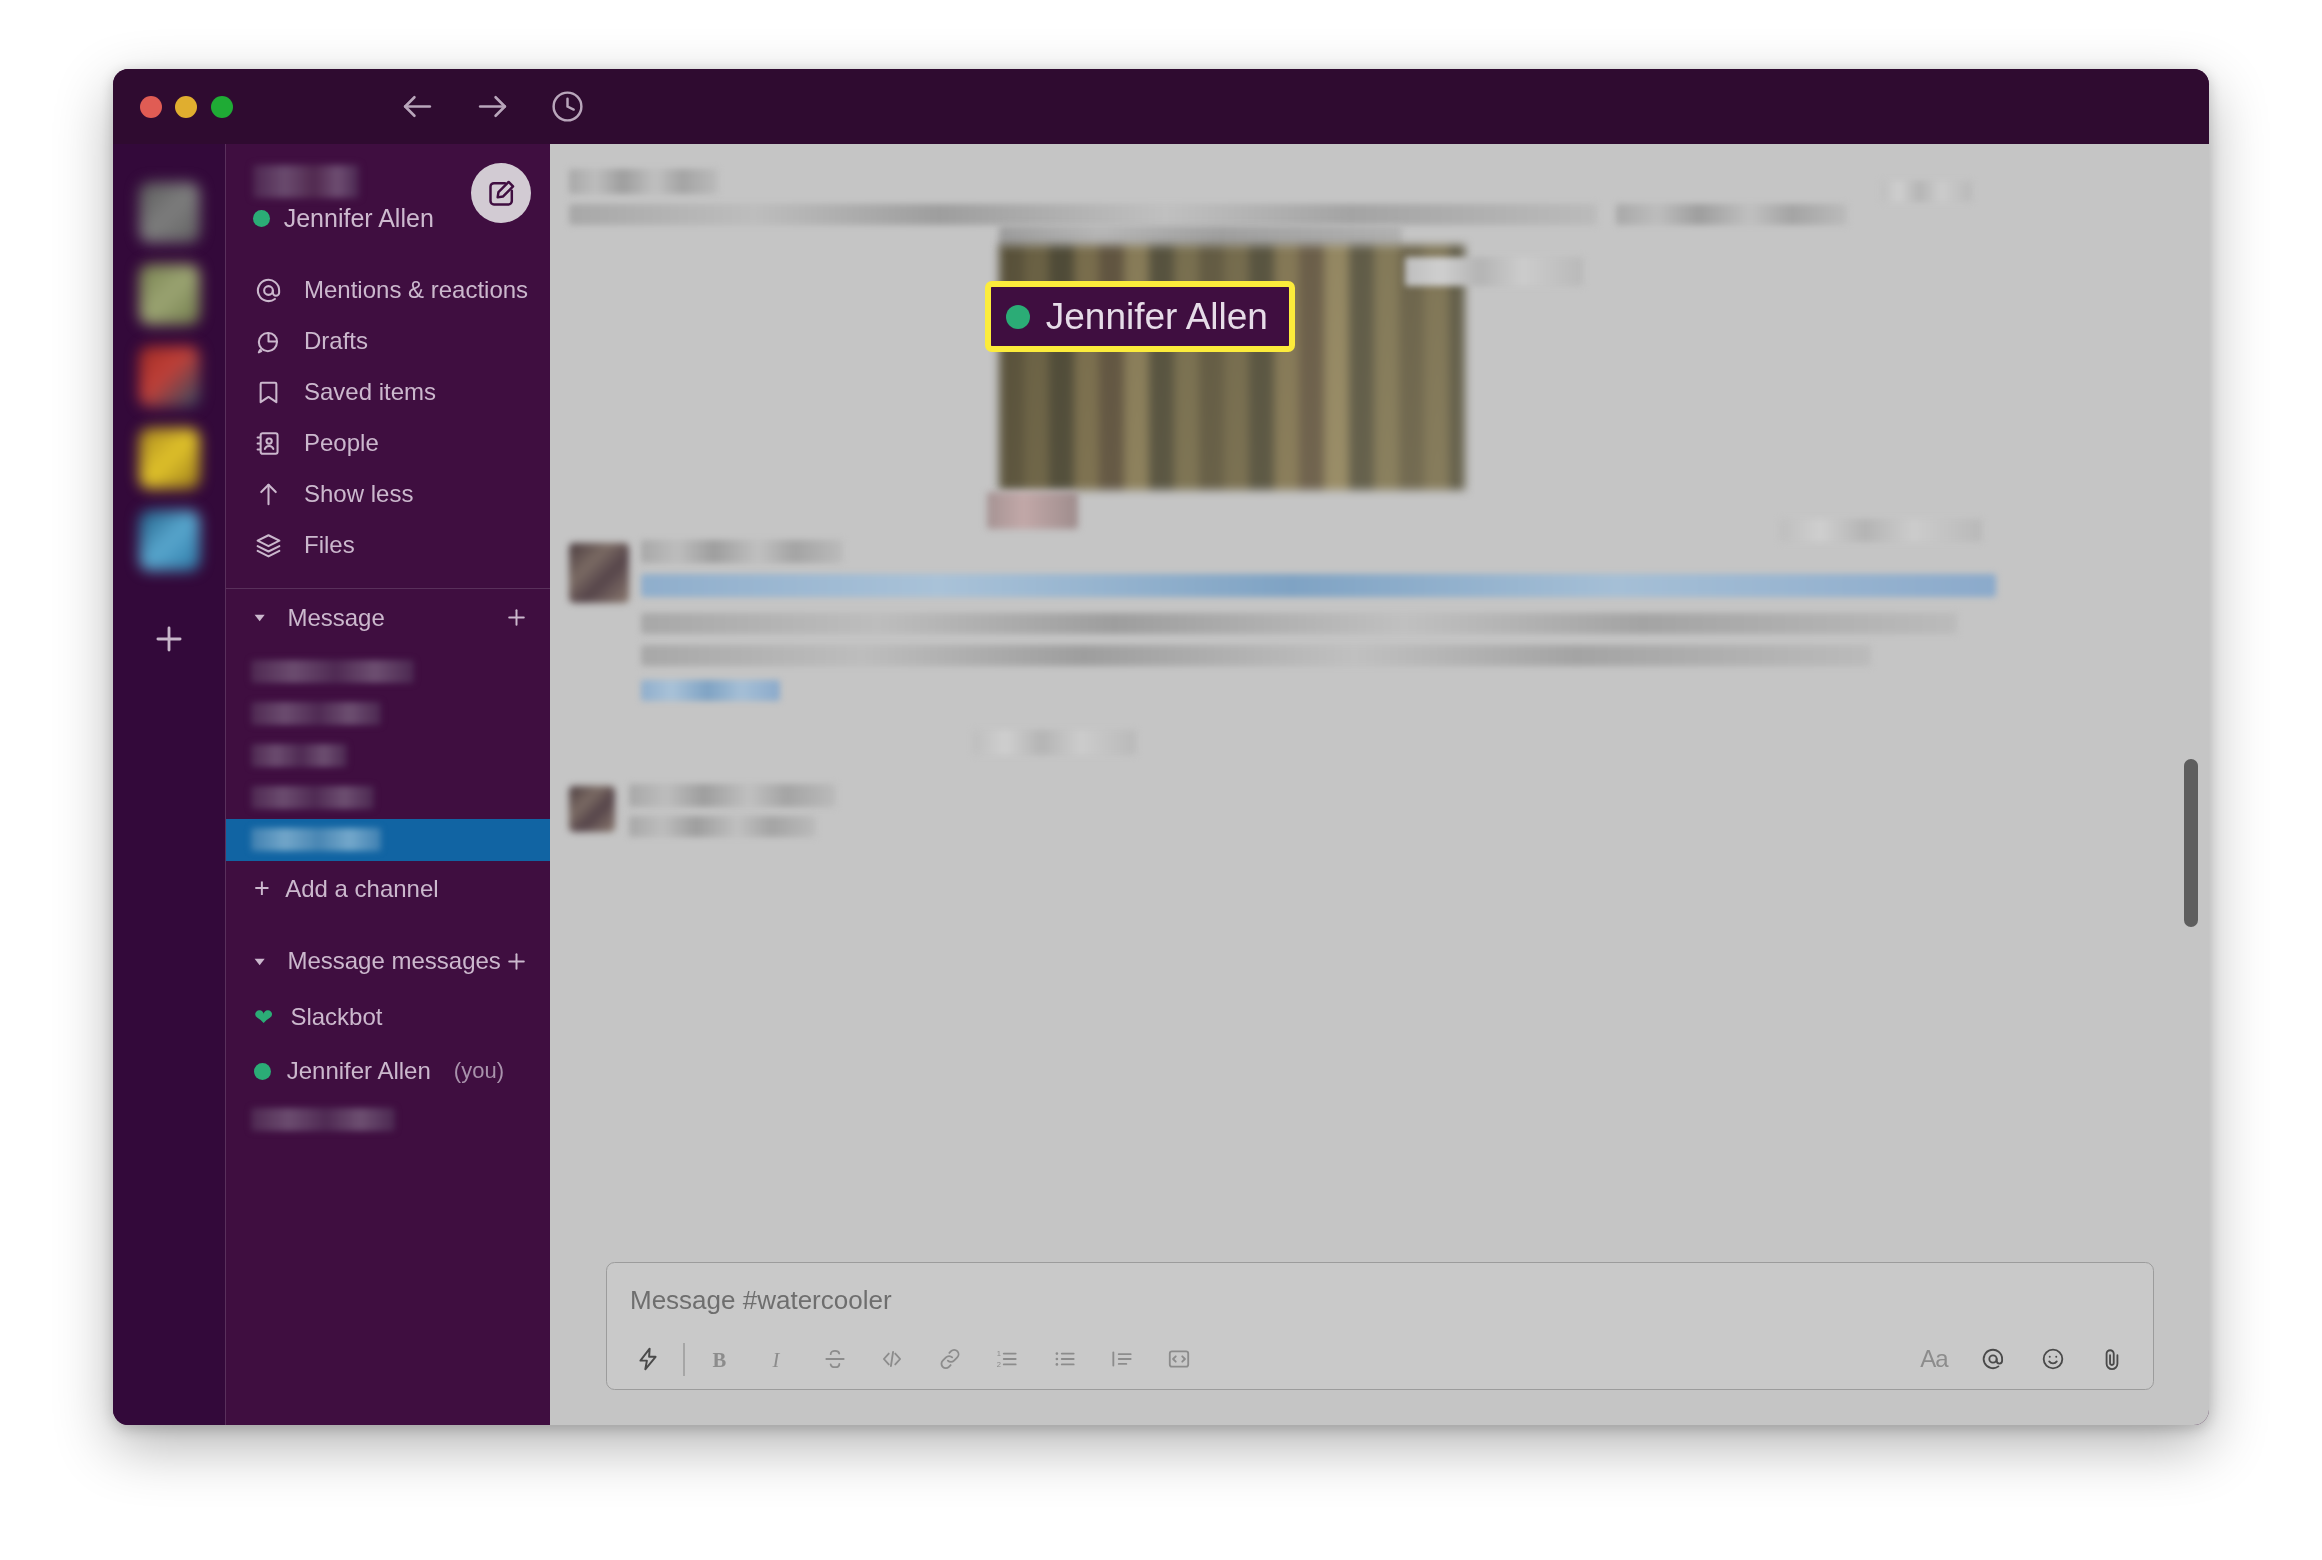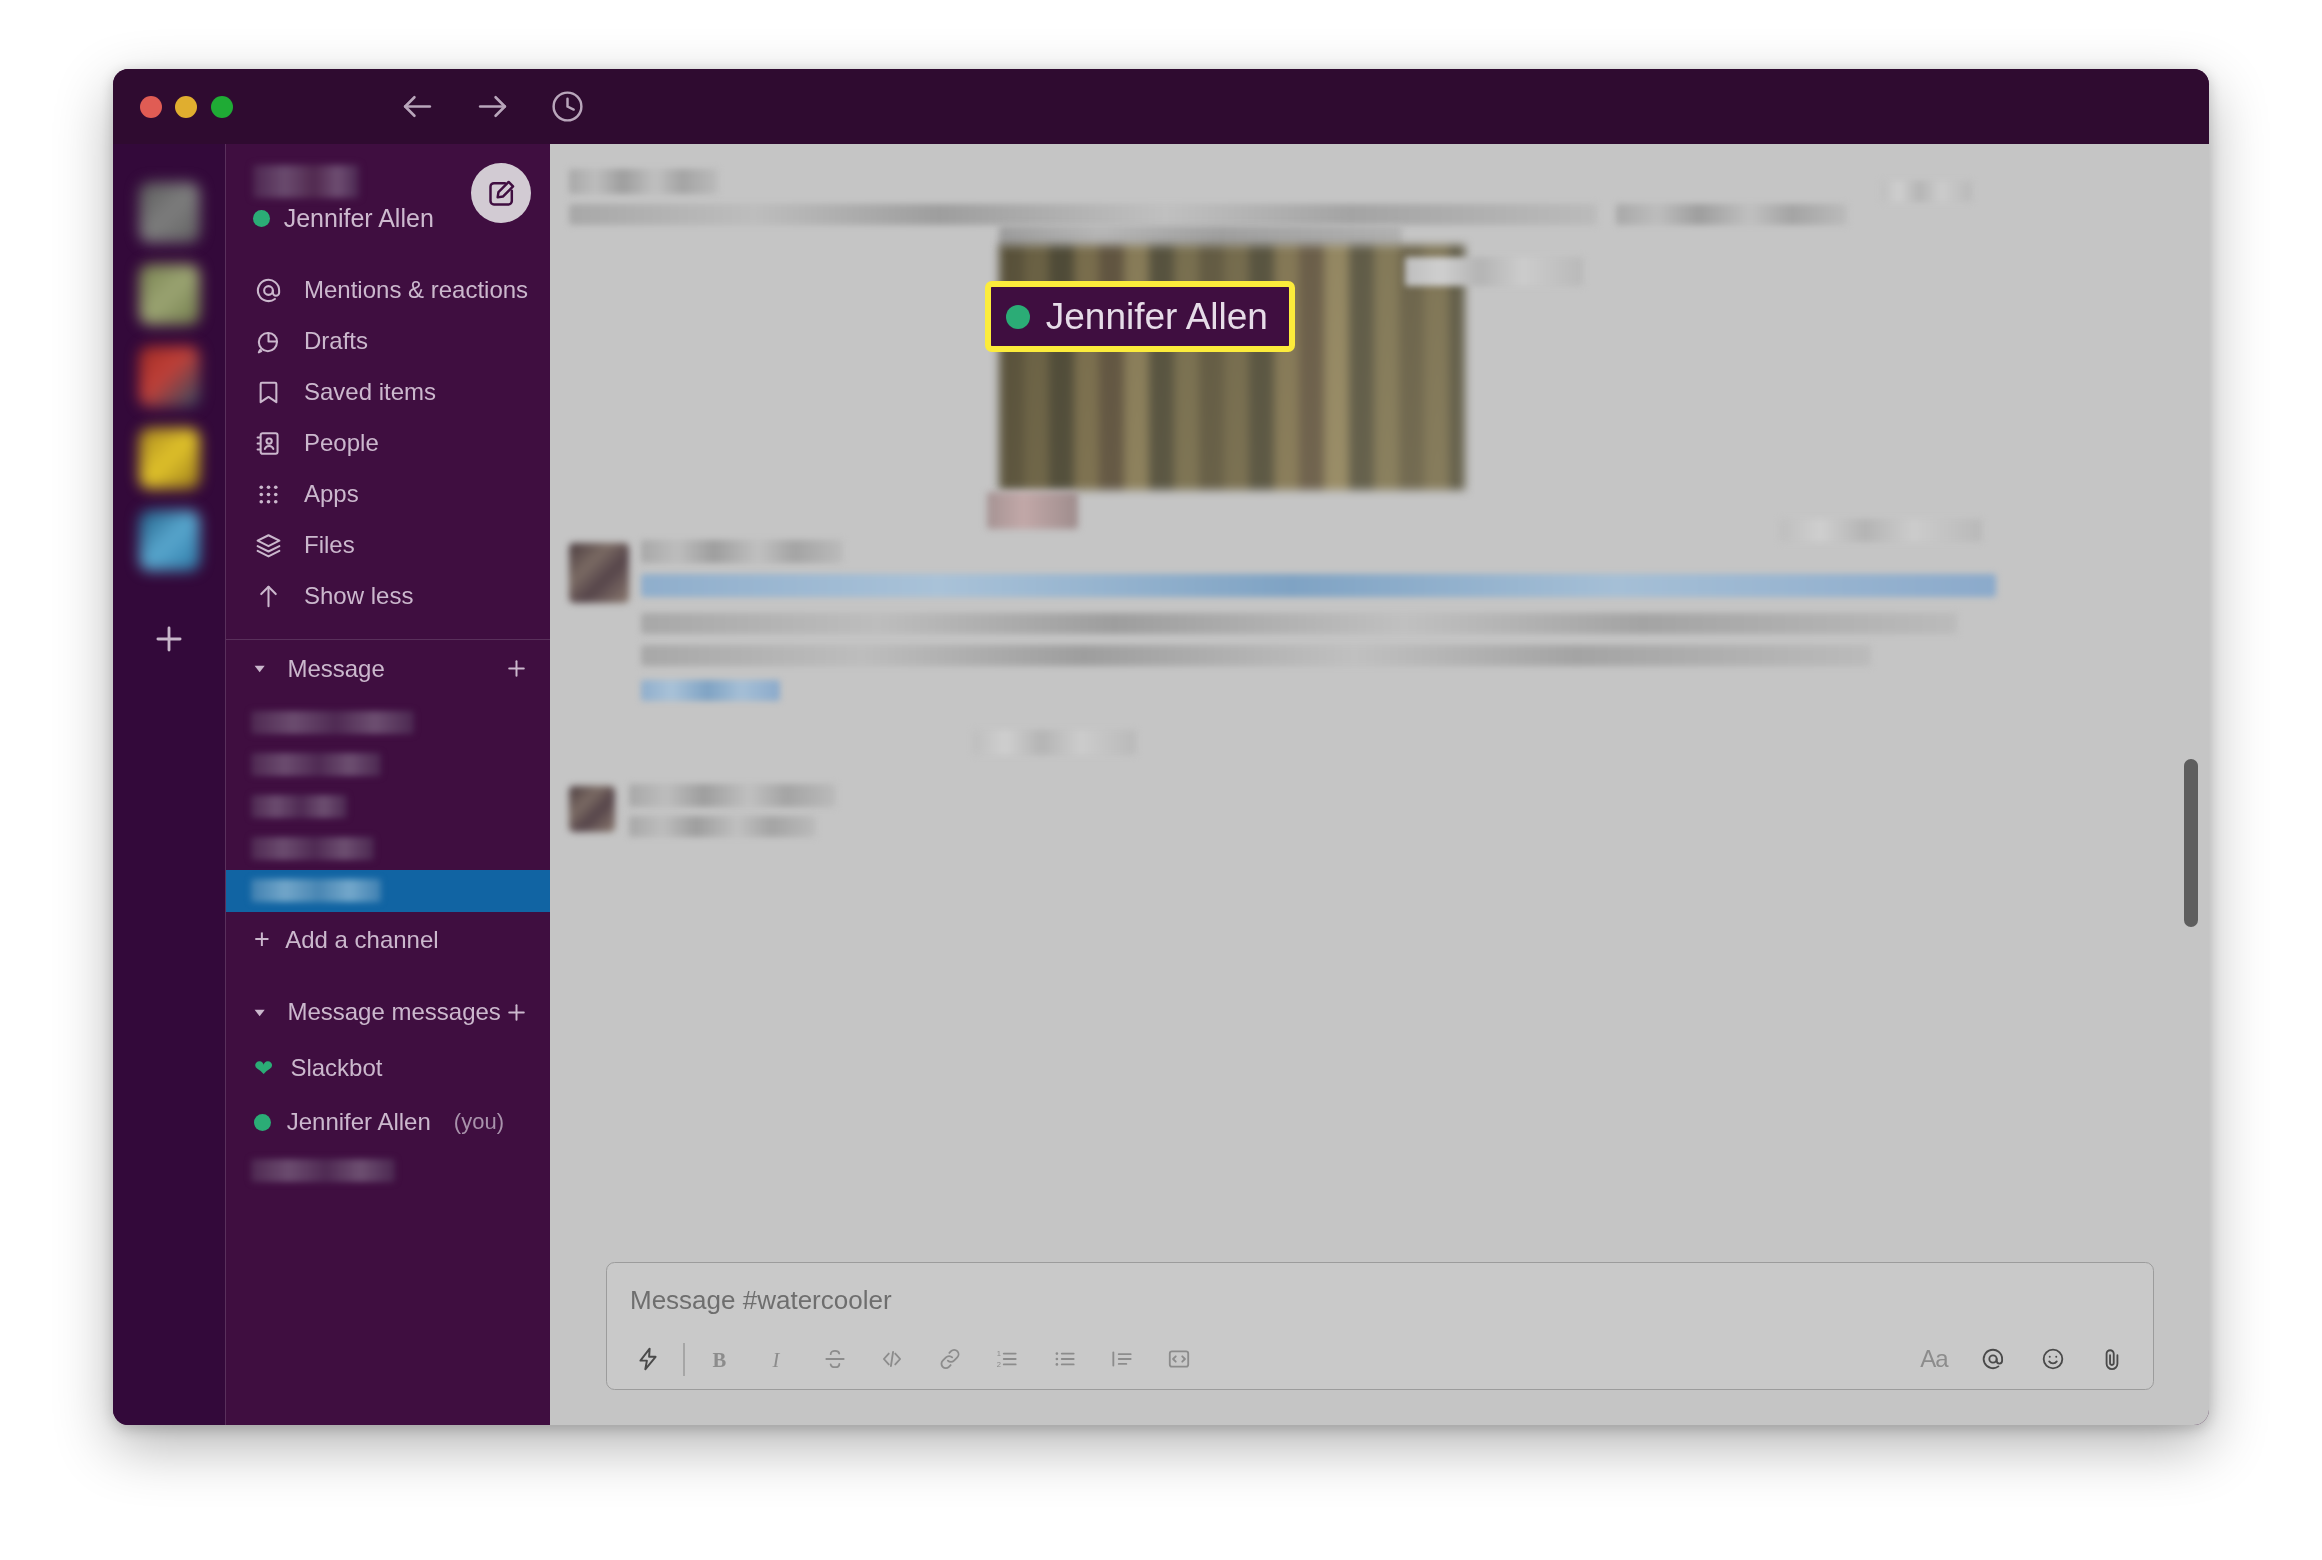--- a/index.html
+++ b/index.html
@@ -427,56 +427,40 @@
             <circle cx="12.5" cy="10" r="2.2"></circle>
             <path d="M9 16.5c.6-1.6 2-2.4 3.5-2.4s2.9.8 3.5 2.4"></path>
             <line x1="3" y1="7" x2="4.6" y2="7"></line>
               <line x1="3" y1="12" x2="4.6" y2="12"></line>
               <line x1="3" y1="17" x2="4.6" y2="17"></line>
           </svg>
         </span>
         <span>People</span>
       </div>
 
+
       <div class="navitem">
         <span class="ic">
-          <svg viewBox="0 0 24 24" fill="currentColor">
-            <circle cx="6" cy="6" r="1.5"></circle>
-              <circle cx="12" cy="6" r="1.5"></circle>
-              <circle cx="18" cy="6" r="1.5"></circle>
-            <circle cx="6" cy="12" r="1.5"></circle>
-              <circle cx="12" cy="12" r="1.5"></circle>
-              <circle cx="18" cy="12" r="1.5"></circle>
-            <circle cx="6" cy="18" r="1.5"></circle>
-              <circle cx="12" cy="18" r="1.5"></circle>
-              <circle cx="18" cy="18" r="1.5"></circle>
+          <svg viewBox="0 0 24 24" fill="none" stroke="currentColor" stroke-width="1.7" stroke-linecap="round" stroke-linejoin="round">
+            <line x1="12" y1="20" x2="12" y2="4"></line>
+              <polyline points="6,10 12,4 18,10"></polyline>
           </svg>
         </span>
-        <span>Apps</span>
+        <span>Show less</span>
       </div>
 
       <div class="navitem">
         <span class="ic">
           <svg viewBox="0 0 24 24" fill="none" stroke="currentColor" stroke-width="1.7" stroke-linecap="round" stroke-linejoin="round">
             <polygon points="12,3.5 21,8 12,12.5 3,8"></polygon>
             <polyline points="3,12.5 12,17 21,12.5"></polyline>
             <polyline points="3,16.5 12,21 21,16.5"></polyline>
           </svg>
         </span>
         <span>Files</span>
-      </div>
-
-      <div class="navitem">
-        <span class="ic">
-          <svg viewBox="0 0 24 24" fill="none" stroke="currentColor" stroke-width="1.7" stroke-linecap="round" stroke-linejoin="round">
-            <line x1="12" y1="20" x2="12" y2="4"></line>
-              <polyline points="6,10 12,4 18,10"></polyline>
-          </svg>
-        </span>
-        <span>Show less</span>
       </div>
     </div>
 
     <div class="divider"></div>
 
     <div class="section-head">
       <span class="caret">
         <svg viewBox="0 0 24 24" fill="currentColor">
             <polygon points="5,8 19,8 12,17"></polygon>
           </svg>

